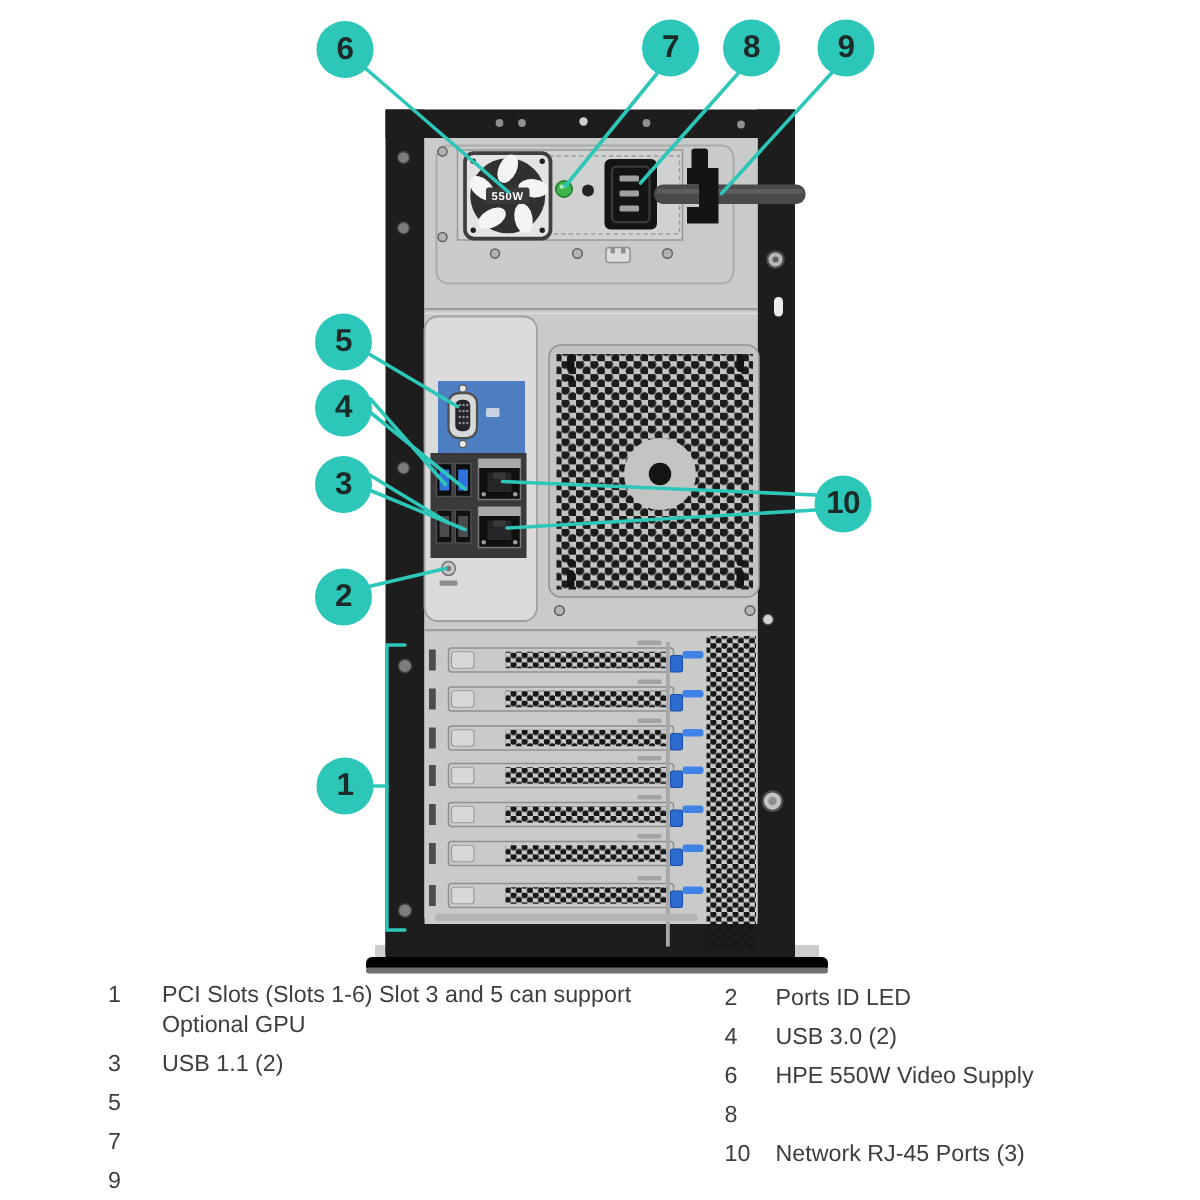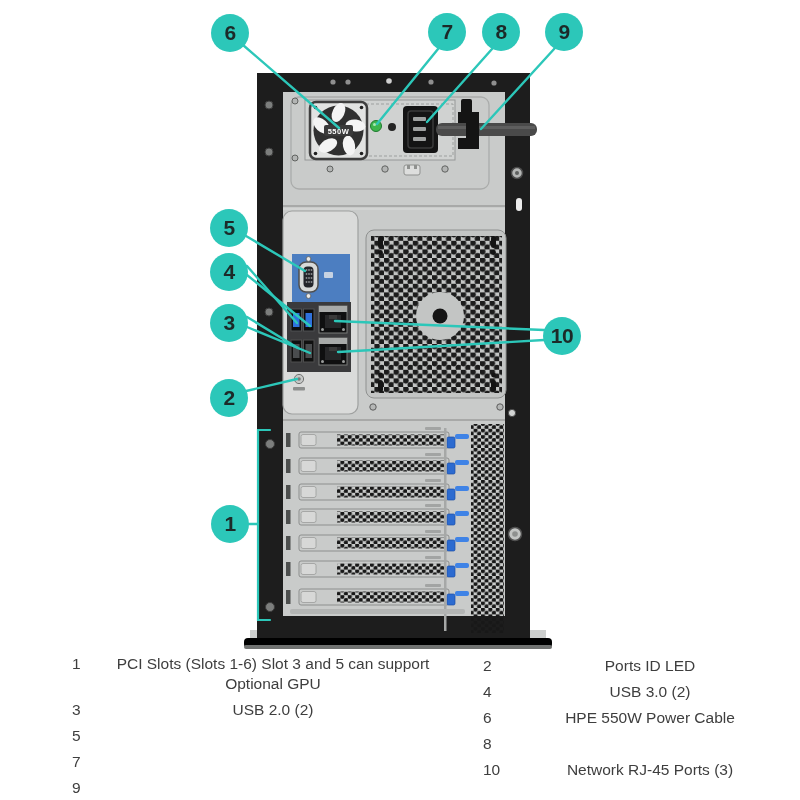--- a/index.html
+++ b/index.html
@@ -16,21 +16,21 @@
     font-size:21px;font-weight:700;letter-spacing:-.5px;
     z-index:3;
   }
   
   .legend-col{position:absolute;color:#3e3e3e;font-size:15.5px;line-height:20px;z-index:2;}
   .legend-left{left:72px;top:654px;width:380px;}
   .legend-right{left:483px;top:656px;width:300px;}
   .legend-row{display:flex;margin-bottom:6px;}
   .legend-left .legend-num{flex:0 0 36px;}
   .legend-right .legend-num{flex:0 0 34px;}
-  .legend-label{flex:1;max-width:330px;text-align:center;}
+  .legend-label{flex:1;max-width:330px;}
 </style>
 </head>
 <body>
 
 <div class="stage">
 
   <svg width="800" height="800" viewBox="0 0 800 800">
     <defs>
       <pattern id="holesA" width="9.6" height="8.6" patternUnits="userSpaceOnUse">
         <circle cx="2.5" cy="2.2" r="3" fill="#1c1c1c"></circle>
@@ -323,21 +323,21 @@
   <div class="callout" style="left:545px;top:13px">9</div>
   <div class="callout" style="left:543px;top:317px">10</div>
 
   <div class="legend-col legend-left">
     <div class="legend-row">
       <span class="legend-num">1</span>
       <span class="legend-label">PCI Slots (Slots 1-6) Slot 3 and 5 can support Optional GPU</span>
     </div>
     <div class="legend-row">
       <span class="legend-num">3</span>
-      <span class="legend-label">USB 2.0 (2)</span>
+      <span class="legend-label">USB 1.1 (2)</span>
     </div>
     <div class="legend-row">
       <span class="legend-num">5</span>
     </div>
     <div class="legend-row">
       <span class="legend-num">7</span>
     </div>
     <div class="legend-row">
       <span class="legend-num">9</span>
     </div>
@@ -347,21 +347,21 @@
     <div class="legend-row">
       <span class="legend-num">2</span>
       <span class="legend-label">Ports ID LED</span>
     </div>
     <div class="legend-row">
       <span class="legend-num">4</span>
       <span class="legend-label">USB 3.0 (2)</span>
     </div>
     <div class="legend-row">
       <span class="legend-num">6</span>
-      <span class="legend-label">HPE 550W Power Cable</span>
+      <span class="legend-label">HPE 550W Video Supply</span>
     </div>
     <div class="legend-row">
       <span class="legend-num">8</span>
     </div>
     <div class="legend-row">
       <span class="legend-num">10</span>
       <span class="legend-label">Network RJ-45 Ports (3)</span>
     </div>
   </div>
 

